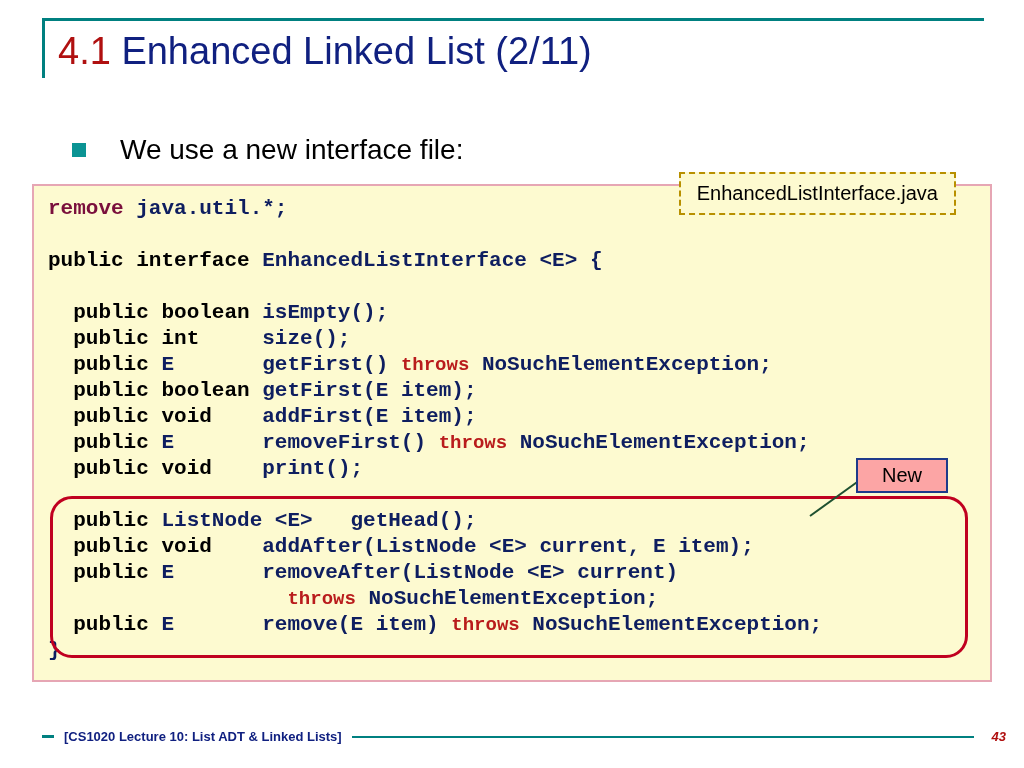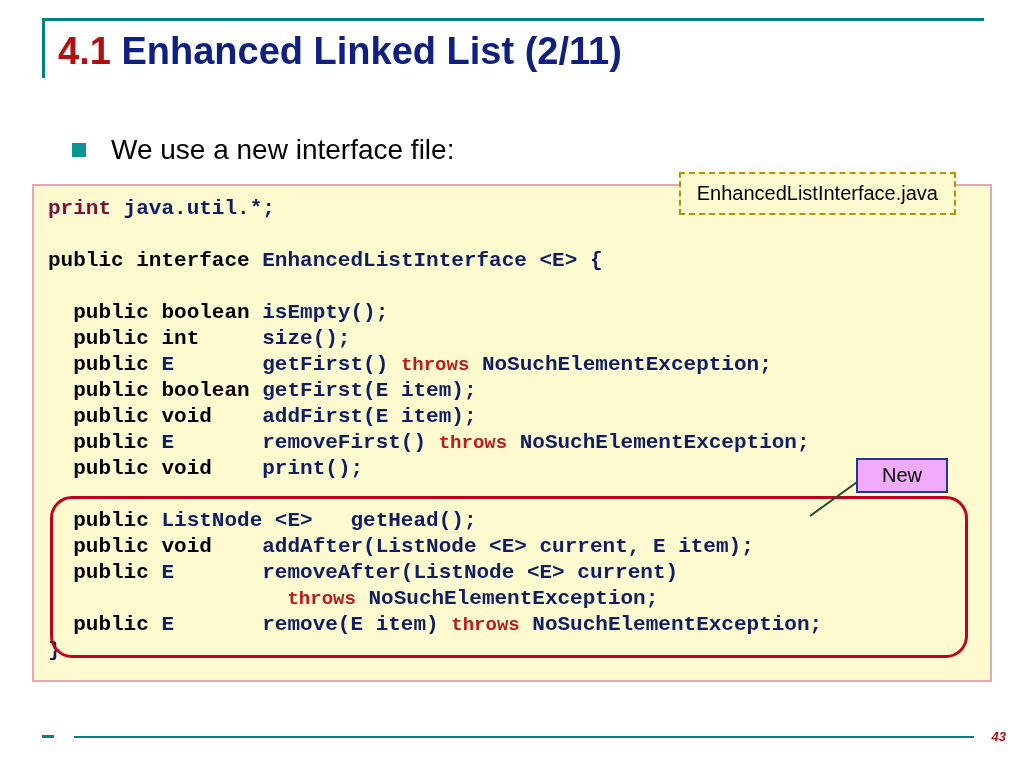--- a/index.html
+++ b/index.html
@@ -25,31 +25,31 @@
     left: 42px;
     width: 3px;
     height: 60px;
     background: #008080;
   }
   .title {
     position: absolute;
     top: 30px;
     left: 58px;
     font-size: 38px;
-    font-weight: bold;
+    font-weight: normal;
   }
   .title .num { color: #b01010; }
   .title .txt { color: #102080; }
   .bullet-row {
     position: absolute;
     top: 134px;
     left: 72px;
     display: flex;
     align-items: center;
-    gap: 25px;
+    gap: 34px;
   }
   .bullet-sq {
     width: 14px;
     height: 14px;
     background: #0b9494;
   }
   .bullet-txt {
     font-size: 28px;
     color: #000;
   }
@@ -82,21 +82,21 @@
     border: 2px dashed #b89000;
     padding: 8px 16px;
     font-size: 20px;
     color: #000;
     z-index: 5;
   }
   .new-badge {
     position: absolute;
     top: 458px;
     right: 76px;
-    background: #f0abfc;
+    background: #fca5a5;
     border: 2px solid #1e3a8a;
     padding: 4px 24px;
     font-size: 20px;
     color: #000;
     z-index: 5;
   }
   .new-line {
     position: absolute;
     top: 478px;
     right: 162px;
@@ -160,21 +160,21 @@
 </div>
 
 <div class="bullet-row">
   <div class="bullet-sq"></div>
   <div class="bullet-txt">We use a new interface file:</div>
 </div>
 
 <div class="file-badge">EnhancedListInterface.java</div>
 
 <div class="code-card">
-<div class="code"><span class="kw-import">print</span><span> java.util.*;</span>
+<div class="code"><span class="kw-import">remove</span><span> java.util.*;</span>
 
 <span class="kw-blue">public</span><span> </span><span class="kw-blue">interface</span><span> EnhancedListInterface &lt;E&gt; {</span>
 
 <span class="kw-blue">  public</span><span> </span><span class="kw-blue">boolean</span><span> isEmpty();</span>
 <span class="kw-blue">  public</span><span> </span><span class="kw-blue">int</span><span>     size();</span>
 <span class="kw-blue">  public</span><span> E       getFirst() </span><span class="kw-throws">throws</span><span> NoSuchElementException;</span>
 <span class="kw-blue">  public</span><span> </span><span class="kw-blue">boolean</span><span> getFirst(E item);</span>
 <span class="kw-blue">  public</span><span> </span><span class="kw-blue">void</span><span>    addFirst(E item);</span>
 <span class="kw-blue">  public</span><span> E       removeFirst() </span><span class="kw-throws">throws</span><span> NoSuchElementException;</span>
 <span class="kw-blue">  public</span><span> </span><span class="kw-blue">void</span><span>    print();</span>
@@ -189,15 +189,16 @@
 
 <div class="rounded-box"></div>
 
 <svg class="new-line" viewBox="0 0 56 40">
   <line x1="54" y1="2" x2="4" y2="38" stroke="#1e5030" stroke-width="2"></line>
 </svg>
 <div class="new-badge">New</div>
 
 <div class="footer">
   <div class="footer-dash"></div>
+  <div class="footer-txt">[CS1020 Lecture 10: List ADT &amp; Linked Lists]</div>
   <div class="footer-line"></div>
   <div class="footer-num">43</div>
 </div>
 
 </body></html>

